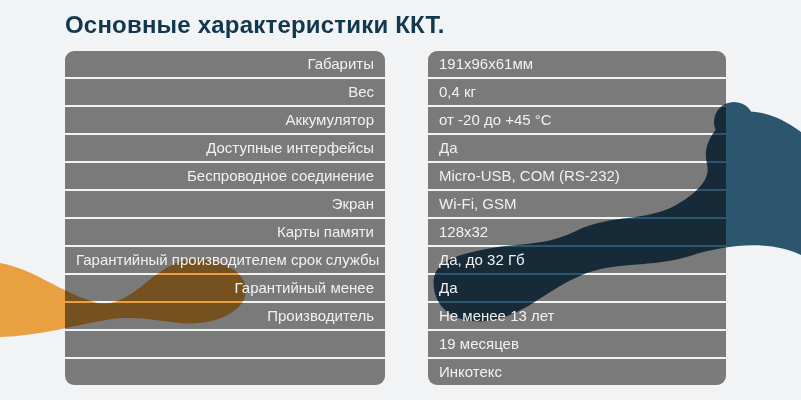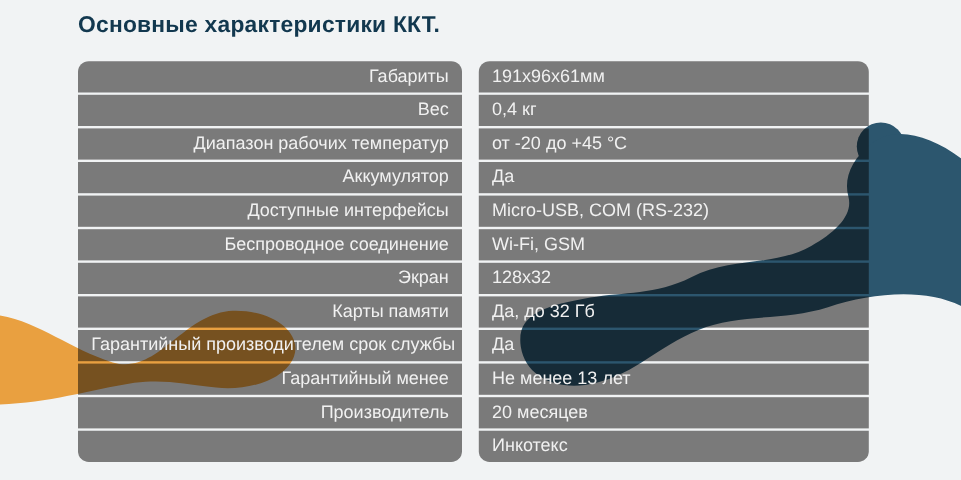--- a/index.html
+++ b/index.html
@@ -6,27 +6,27 @@
   .stage{
     position:relative;
     width:801px;height:400px;
     background:var(--bg,#f1f3f4);
     overflow:hidden;
     isolation:isolate;
     font-family:"Liberation Sans", sans-serif;
   }
   .page-title{
     position:absolute;left:65px;top:11px;
-    font-size:19px;font-weight:bold;color:var(--title,#12384f);
+    font-size:24px;font-weight:bold;color:var(--title,#12384f);
     letter-spacing:.2px;margin:0;z-index:1;
   }
   .col{position:absolute;top:51px;z-index:1;}
   .col.texts{z-index:3;}
   .col-left{left:65px;width:320px;text-align:right;}
-  .col-right{left:399px;width:325px;}
+  .col-right{left:428px;width:298px;}
   .row{
     height:26px;margin-bottom:2px;
     background:var(--row,#7a7a7a);
   }
   .row:first-child{border-radius:9px 9px 0 0;}
   .row:last-child{border-radius:0 0 9px 9px;margin-bottom:0;}
   .texts .row{
     background:transparent;
     color:#f1f1f1;font-size:15px;line-height:26px;
     padding:0 11px;white-space:nowrap;overflow:hidden;
@@ -79,38 +79,37 @@
     <circle cx="734" cy="122" r="20" fill="#2e5a73"></circle>
     <path d="M801,132 C774,112 746,105 727,119 C709,133 703,149 707,164 C711,179 697,193 676,205
              C646,222 610,214 576,231 C546,246 520,243 492,248 C453,255 430,262 434,289
              C438,315 466,327 497,319 C530,311 548,289 582,275 C615,261 652,268 690,256
              C727,244 770,240 801,255 Z" fill="#2e5a73"></path>
   </svg>
 
   <div class="col col-left texts" id="left-text">
       <div class="row">Габариты</div>
       <div class="row">Вес</div>
-      <div class="row">Диапазон рабочих температур</div>
       <div class="row">Аккумулятор</div>
       <div class="row">Доступные интерфейсы</div>
       <div class="row">Беспроводное соединение</div>
       <div class="row">Экран</div>
       <div class="row">Карты памяти</div>
       <div class="row">Гарантийный производителем срок службы</div>
       <div class="row">Гарантийный менее</div>
       <div class="row">Производитель</div>
     </div>
   <div class="col col-right texts" id="right-text">
       <div class="row">191x96x61мм</div>
       <div class="row">0,4 кг</div>
       <div class="row">от -20 до +45 °C</div>
       <div class="row">Да</div>
       <div class="row">Micro-USB, COM (RS-232)</div>
       <div class="row">Wi-Fi, GSM</div>
       <div class="row">128x32</div>
       <div class="row">Да, до 32 Гб</div>
       <div class="row">Да</div>
       <div class="row">Не менее 13 лет</div>
-      <div class="row">20 месяцев</div>
+      <div class="row">19 месяцев</div>
       <div class="row">Инкотекс</div>
     </div>
 
 </div>
 
 </body></html>

